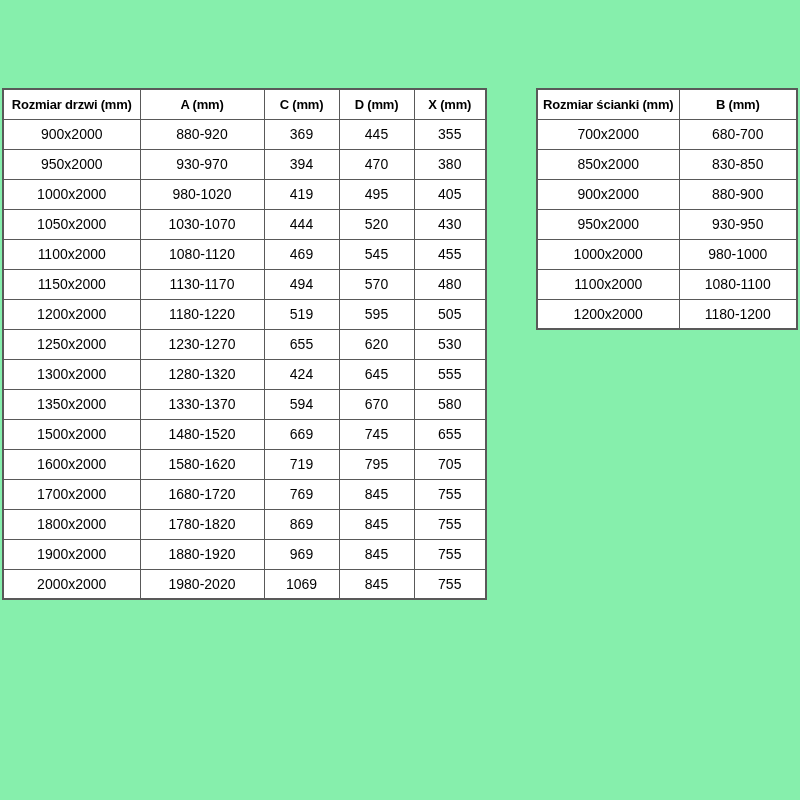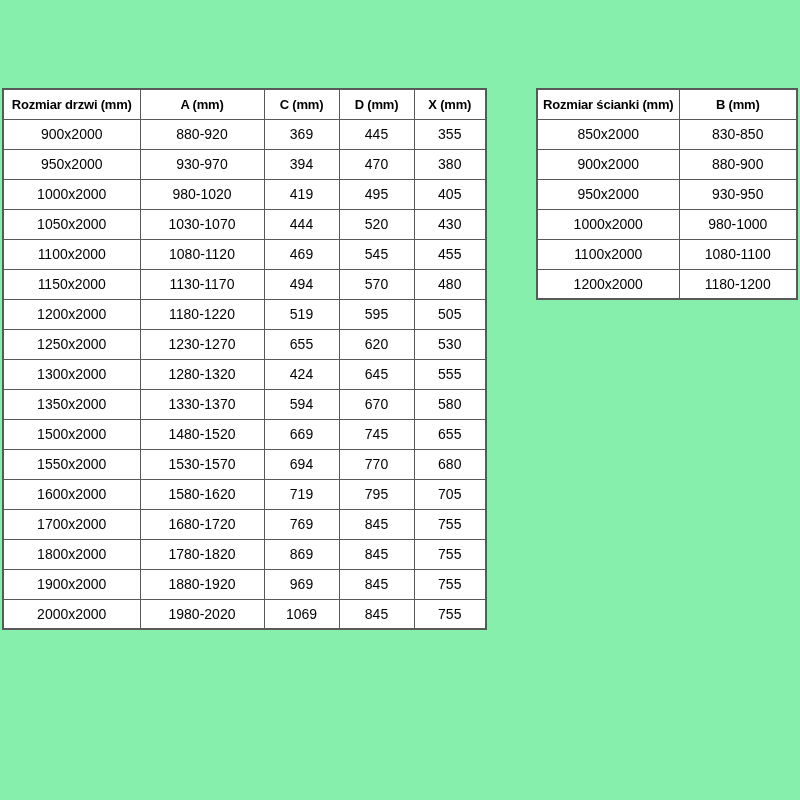--- a/index.html
+++ b/index.html
@@ -141,27 +141,20 @@
           <td>580</td>
         </tr>
         <tr>
           <td>1500x2000</td>
           <td>1480-1520</td>
           <td>669</td>
           <td>745</td>
           <td>655</td>
         </tr>
         <tr>
-          <td>1550x2000</td>
-          <td>1530-1570</td>
-          <td>694</td>
-          <td>770</td>
-          <td>680</td>
-        </tr>
-        <tr>
           <td>1600x2000</td>
           <td>1580-1620</td>
           <td>719</td>
           <td>795</td>
           <td>705</td>
         </tr>
         <tr>
           <td>1700x2000</td>
           <td>1680-1720</td>
           <td>769</td>
@@ -198,20 +191,24 @@
       <col style="width:118px">
     </colgroup>
     <thead>
       <tr>
         <th>Rozmiar ścianki (mm)</th>
         <th>B (mm)</th>
       </tr>
     </thead>
     <tbody>
         <tr>
+          <td>700x2000</td>
+          <td>680-700</td>
+        </tr>
+        <tr>
           <td>850x2000</td>
           <td>830-850</td>
         </tr>
         <tr>
           <td>900x2000</td>
           <td>880-900</td>
         </tr>
         <tr>
           <td>950x2000</td>
           <td>930-950</td>

